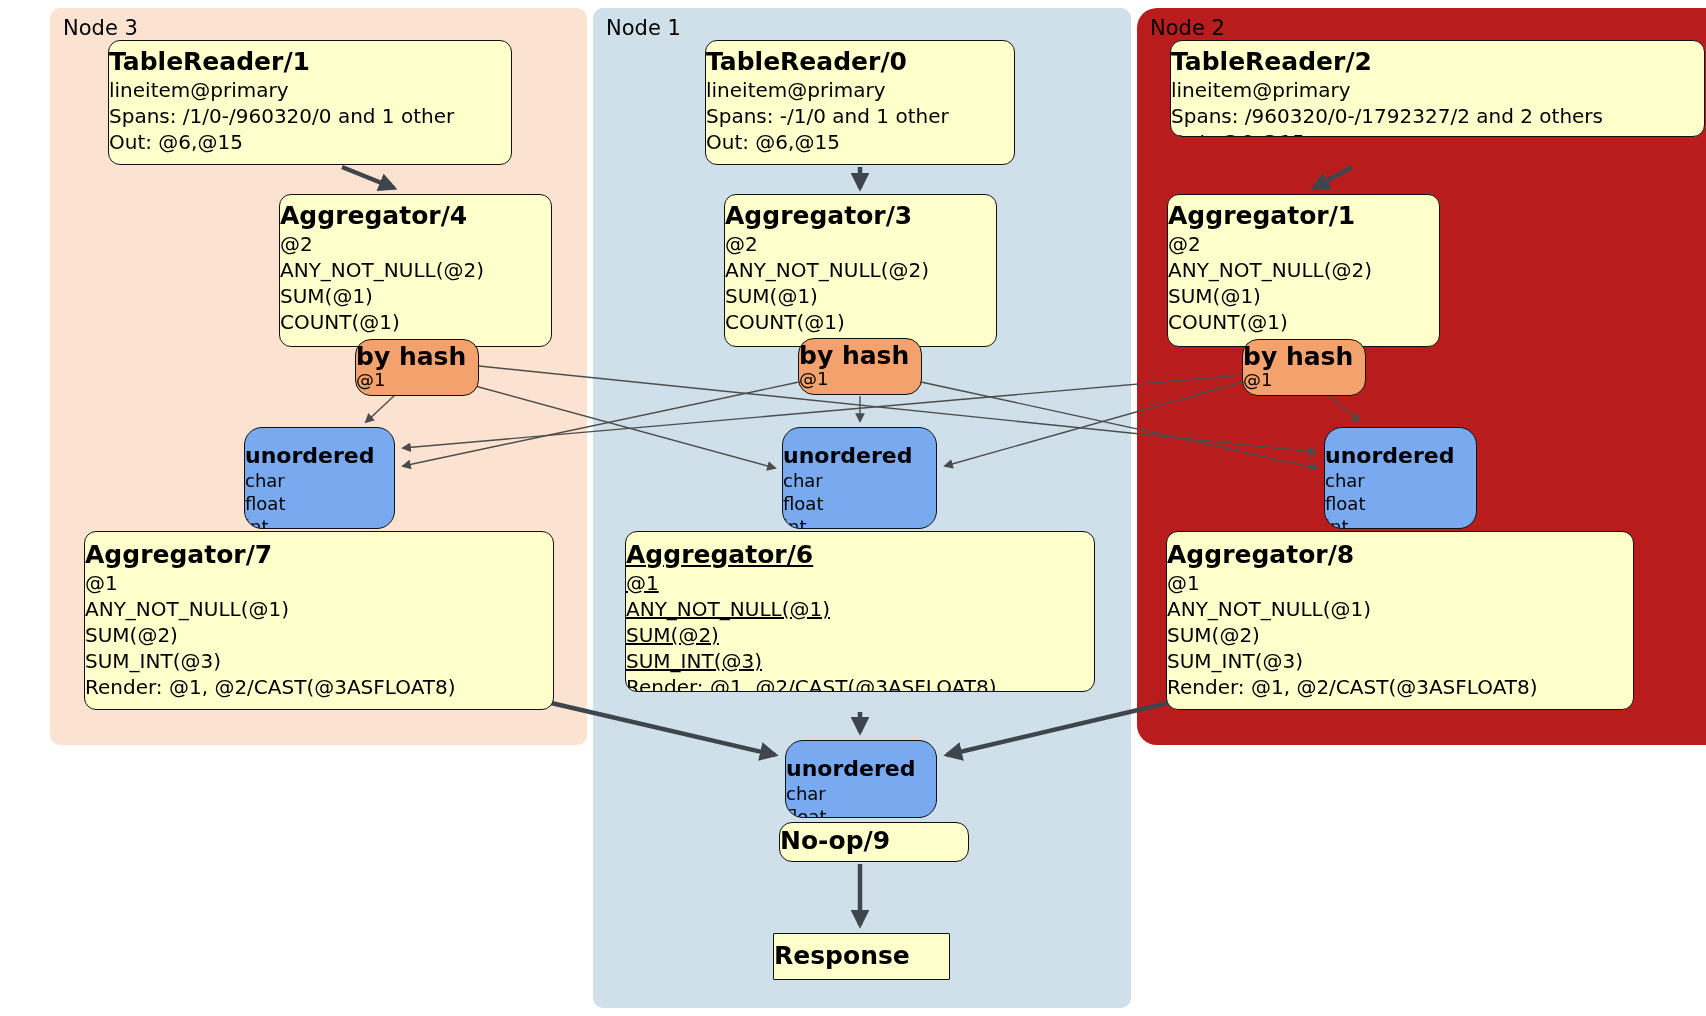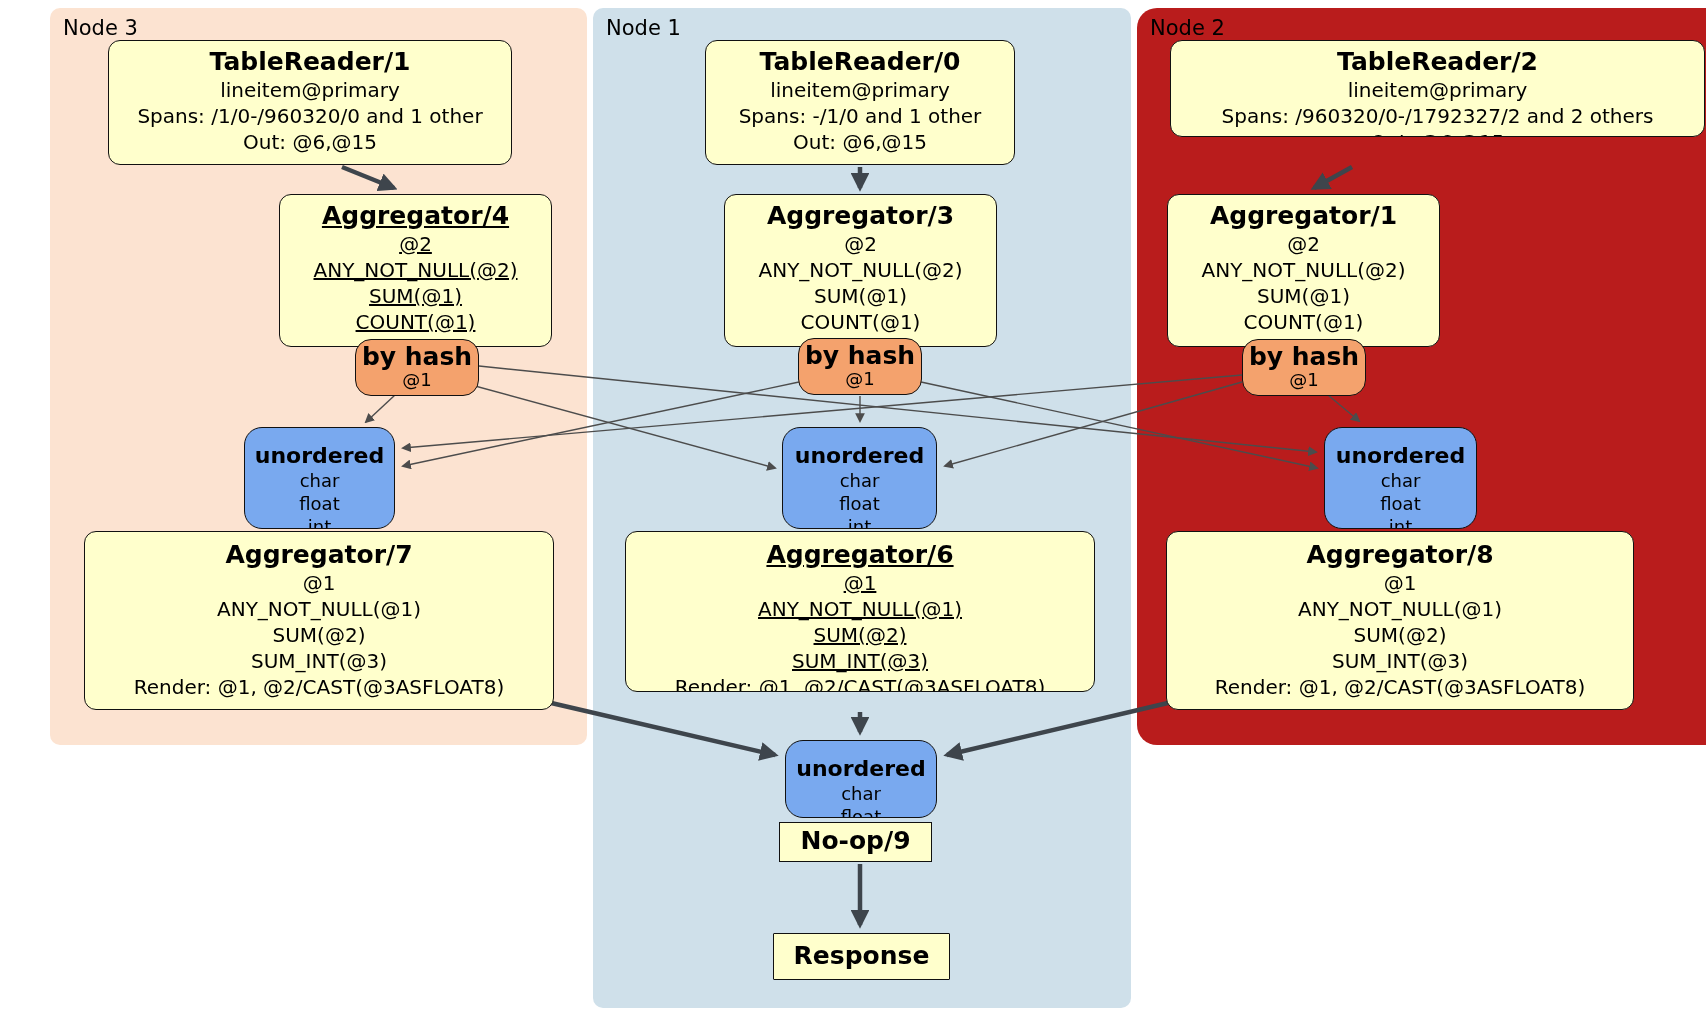--- a/index.html
+++ b/index.html
@@ -6,21 +6,21 @@
   .stage {
     position:relative; width:1706px; height:1016px;
     font-family:"DejaVu Sans","Liberation Sans",sans-serif;
     color:#000; overflow:hidden; background:#ffffff;margin-left:42px;
   }
   .panel { position:absolute; border-radius:10px; }
   .panel-label { position:absolute; left:13px; top:8px; font-size:21px; color:#000; }
   .edges { position:absolute; left:0; top:0; z-index:1; }
   .box {
     position:absolute; box-sizing:border-box; z-index:2;
-    border:1.7px solid #111; text-align:center; background:#ffffcc;
+    border:1.7px solid #111; text-align:left; background:#ffffcc;
     border-radius:12px; overflow:hidden;
   }
   .box.small { z-index:3; }
   .title  { font-weight:bold; font-size:25px; line-height:30px; }
   .bline  { font-size:20px; line-height:26px; white-space:nowrap; }
   .router { background:#f4a26d; border-radius:16px; padding-top:4px; }
   .router .title { font-size:25px; line-height:25px; }
   .router .bline { font-size:18px; line-height:22px; }
   .sync   { background:#79a9ef; border-radius:18px; padding-top:14px; }
   .sync .title { font-size:22px; line-height:27px; }
@@ -75,21 +75,21 @@
       <line x1="1200" y1="375" x2="361" y2="448" marker-end="url(#ah-thin)"></line>
     </g>
   </svg>
 
   <div class="box pad6" style="left:66px;top:40px;width:404px;height:125px;">
     <div class="title">TableReader/1</div>
     <div class="bline">lineitem@primary</div>
     <div class="bline">Spans: /1/0-/960320/0 and 1 other</div>
     <div class="bline">Out: @6,@15</div>
   </div>
-  <div class="box pad6" style="left:237px;top:194px;width:273px;height:153px;text-decoration:underline;">
+  <div class="box pad6" style="left:237px;top:194px;width:273px;height:153px;">
     <div class="title">Aggregator/4</div>
     <div class="bline">@2</div>
     <div class="bline">ANY_NOT_NULL(@2)</div>
     <div class="bline">SUM(@1)</div>
     <div class="bline">COUNT(@1)</div>
   </div>
   <div class="box small router" style="left:313px;top:339px;width:124px;height:57px;">
     <div class="title">by hash</div>
     <div class="bline">@1</div>
   </div>
@@ -137,21 +137,21 @@
     <div class="bline">ANY_NOT_NULL(@1)</div>
     <div class="bline">SUM(@2)</div>
     <div class="bline">SUM_INT(@3)</div>
     <div class="bline">Render: @1, @2/CAST(@3ASFLOAT8)</div>
   </div>
   <div class="box small sync" style="left:743px;top:740px;width:152px;height:78px;">
     <div class="title">unordered</div>
     <div class="bline">char</div>
     <div class="bline">float</div>
   </div>
-  <div class="box small single" style="left:737px;top:822px;width:153px;height:40px;border-radius:0;">
+  <div class="box small single" style="left:737px;top:822px;width:190px;height:40px;border-radius:13px;">
     <div class="title">No-op/9</div>
   </div>
   <div class="box small resp" style="left:731px;top:933px;width:177px;height:47px;border-radius:1px;">
     <div class="title">Response</div>
   </div>
 
   <div class="box pad6" style="left:1128px;top:40px;width:535px;height:97px;">
     <div class="title">TableReader/2</div>
     <div class="bline">lineitem@primary</div>
     <div class="bline">Spans: /960320/0-/1792327/2 and 2 others</div>

